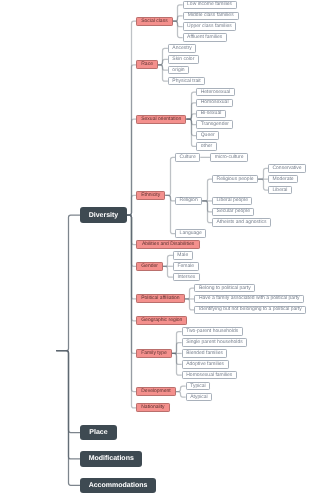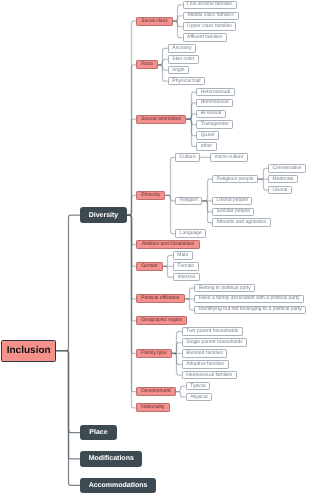--- a/index.html
+++ b/index.html
@@ -66,23 +66,20 @@
       <path d="M171.86,353.43H174.30Q176.5,353.43 176.5,355.63V362.13Q176.5,364.33 178.70,364.33H181.76" fill="none" stroke="#5c6670" stroke-opacity="0.4" stroke-width="1.25"></path>
       <path d="M171.86,353.43H174.30Q176.5,353.43 176.5,355.63V373.02Q176.5,375.22 178.70,375.22H181.76" fill="none" stroke="#5c6670" stroke-opacity="0.4" stroke-width="1.25"></path>
       <path d="M126.78,215.05H129.30Q131.5,215.05 131.5,217.25V389.36Q131.5,391.56 133.70,391.56H136.20" fill="none" stroke="#5c6670" stroke-opacity="0.4" stroke-width="1.25"></path>
       <path d="M175.77,391.56H178.30Q180.5,391.56 180.5,389.36V388.31Q180.5,386.11 182.70,386.11H185.67" fill="none" stroke="#5c6670" stroke-opacity="0.4" stroke-width="1.25"></path>
       <path d="M175.77,391.56H178.30Q180.5,391.56 180.5,393.76V394.81Q180.5,397.01 182.70,397.01H185.67" fill="none" stroke="#5c6670" stroke-opacity="0.4" stroke-width="1.25"></path>
       <path d="M126.78,215.05H129.30Q131.5,215.05 131.5,217.25V405.70Q131.5,407.90 133.70,407.90H136.20" fill="none" stroke="#5c6670" stroke-opacity="0.4" stroke-width="1.25"></path>
       <path d="M56.20,350.60H66.30Q68.5,350.60 68.5,352.80V430.30Q68.5,432.50 70.70,432.50H80.20" fill="none" stroke="#5c6670" stroke-opacity="0.8" stroke-width="1.25"></path>
       <path d="M56.20,350.60H66.30Q68.5,350.60 68.5,352.80V456.70Q68.5,458.90 70.70,458.90H80.20" fill="none" stroke="#5c6670" stroke-opacity="0.8" stroke-width="1.25"></path>
       <path d="M56.20,350.60H66.30Q68.5,350.60 68.5,352.80V483.10Q68.5,485.30 70.70,485.30H80.20" fill="none" stroke="#5c6670" stroke-opacity="0.8" stroke-width="1.25"></path>
     </svg>
-<div class="node n-root" style="left: 1.2px; top: 339.6px; width: 55px; height: 22px;">
-      <span>Inclusion</span>
-    </div>
     <div class="node n-main" style="left: 80.2px; top: 207.4px; width: 46.58px; height: 15.3px;">
       <span>Diversity</span>
     </div>
     <div class="node n-cat" style="left: 136.2px; top: 16.7px; width: 36.51px; height: 9px;">
       <span>Social class</span>
     </div>
     <div class="node n-leaf" style="left: 182.61px; top: 0.61px; width: 54.03px; height: 8.5px;">
       <span>Low income families</span>
     </div>
     <div class="node n-leaf" style="left: 182.61px; top: 11.5px; width: 56.25px; height: 8.5px;">

